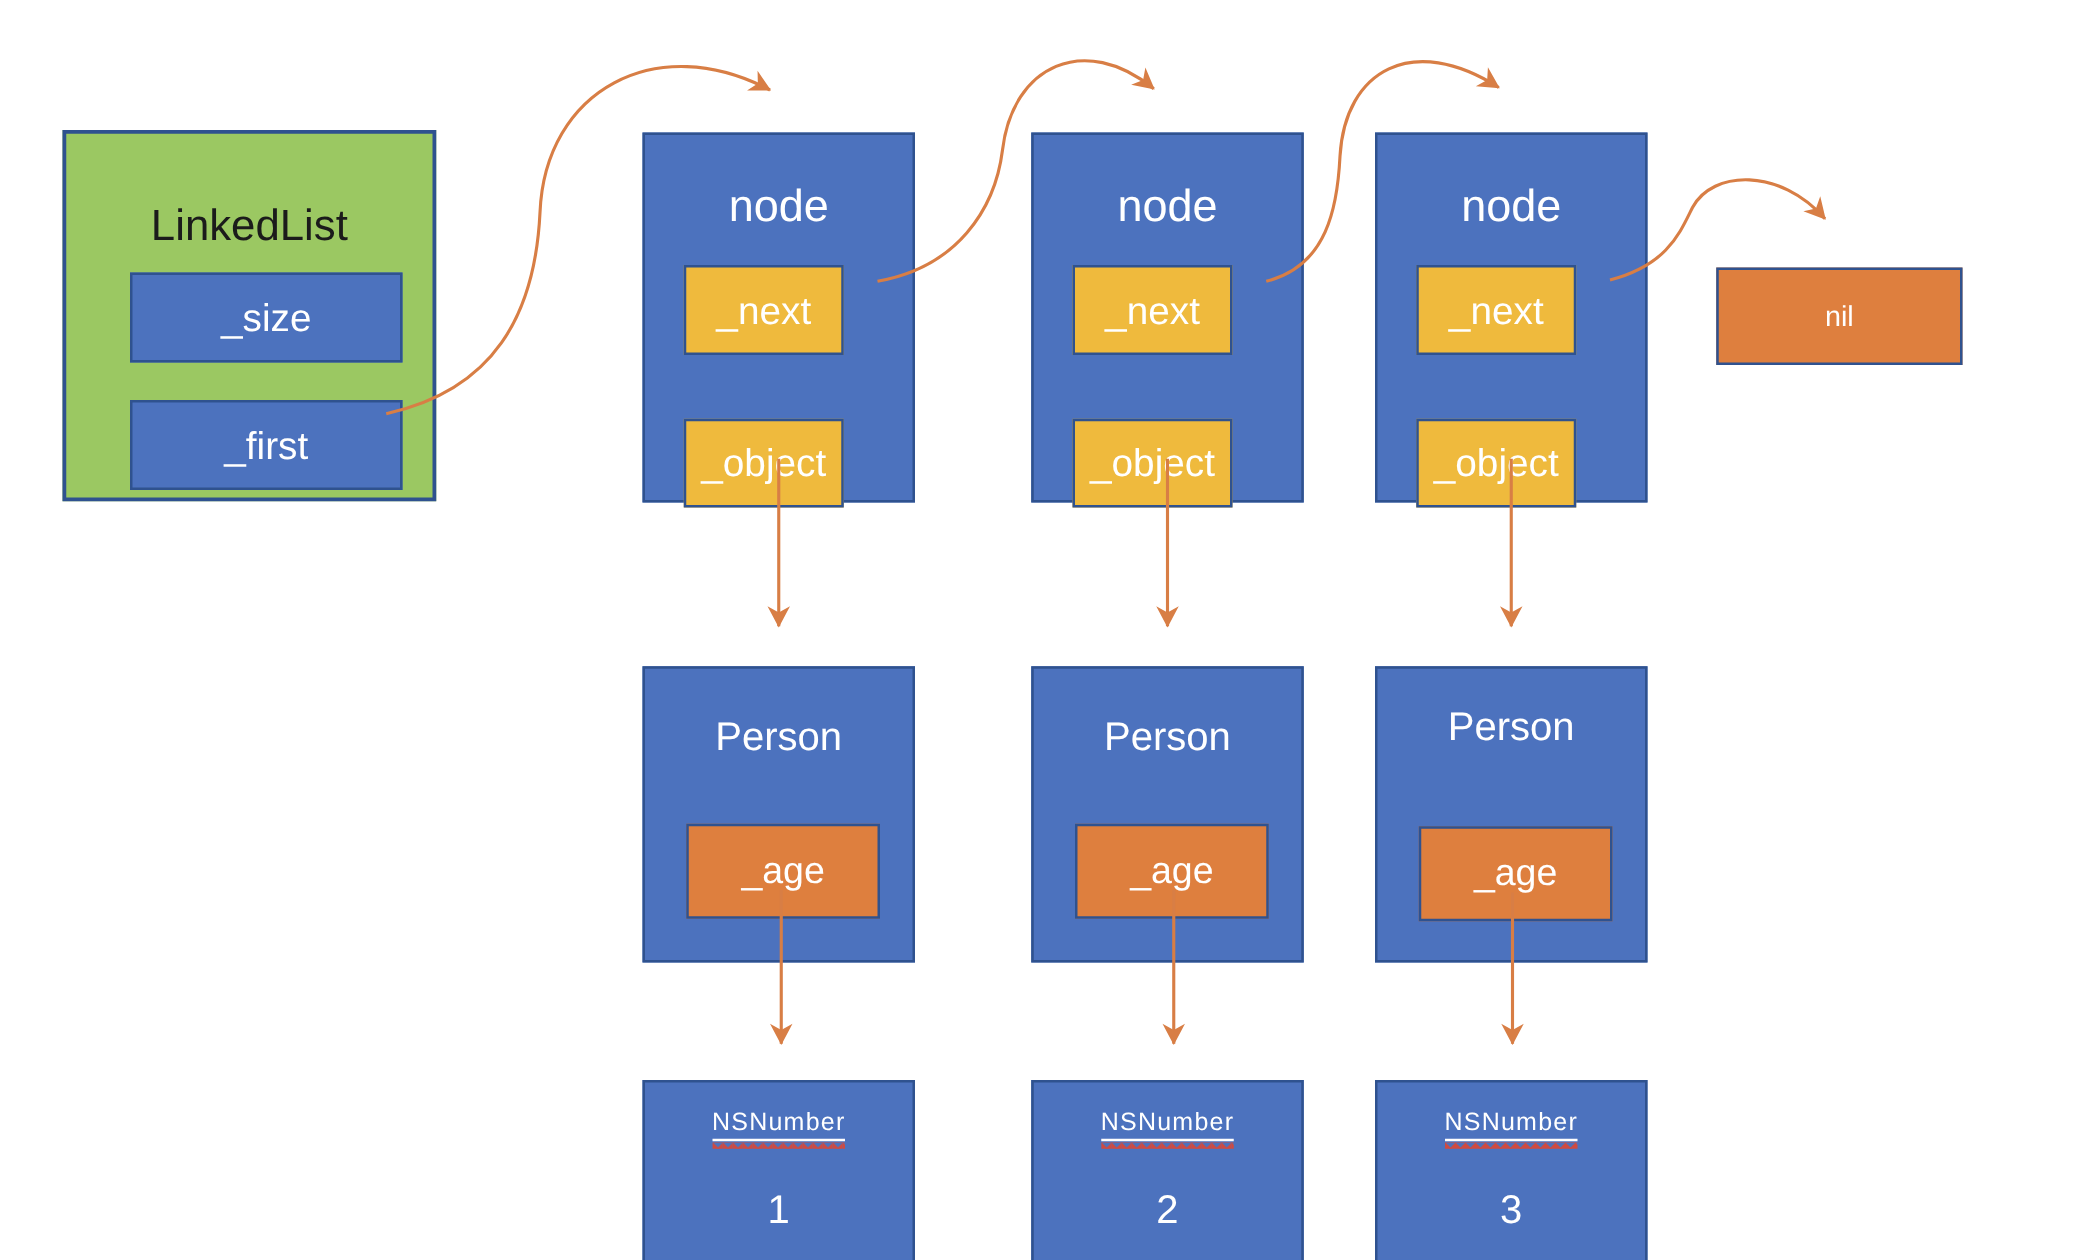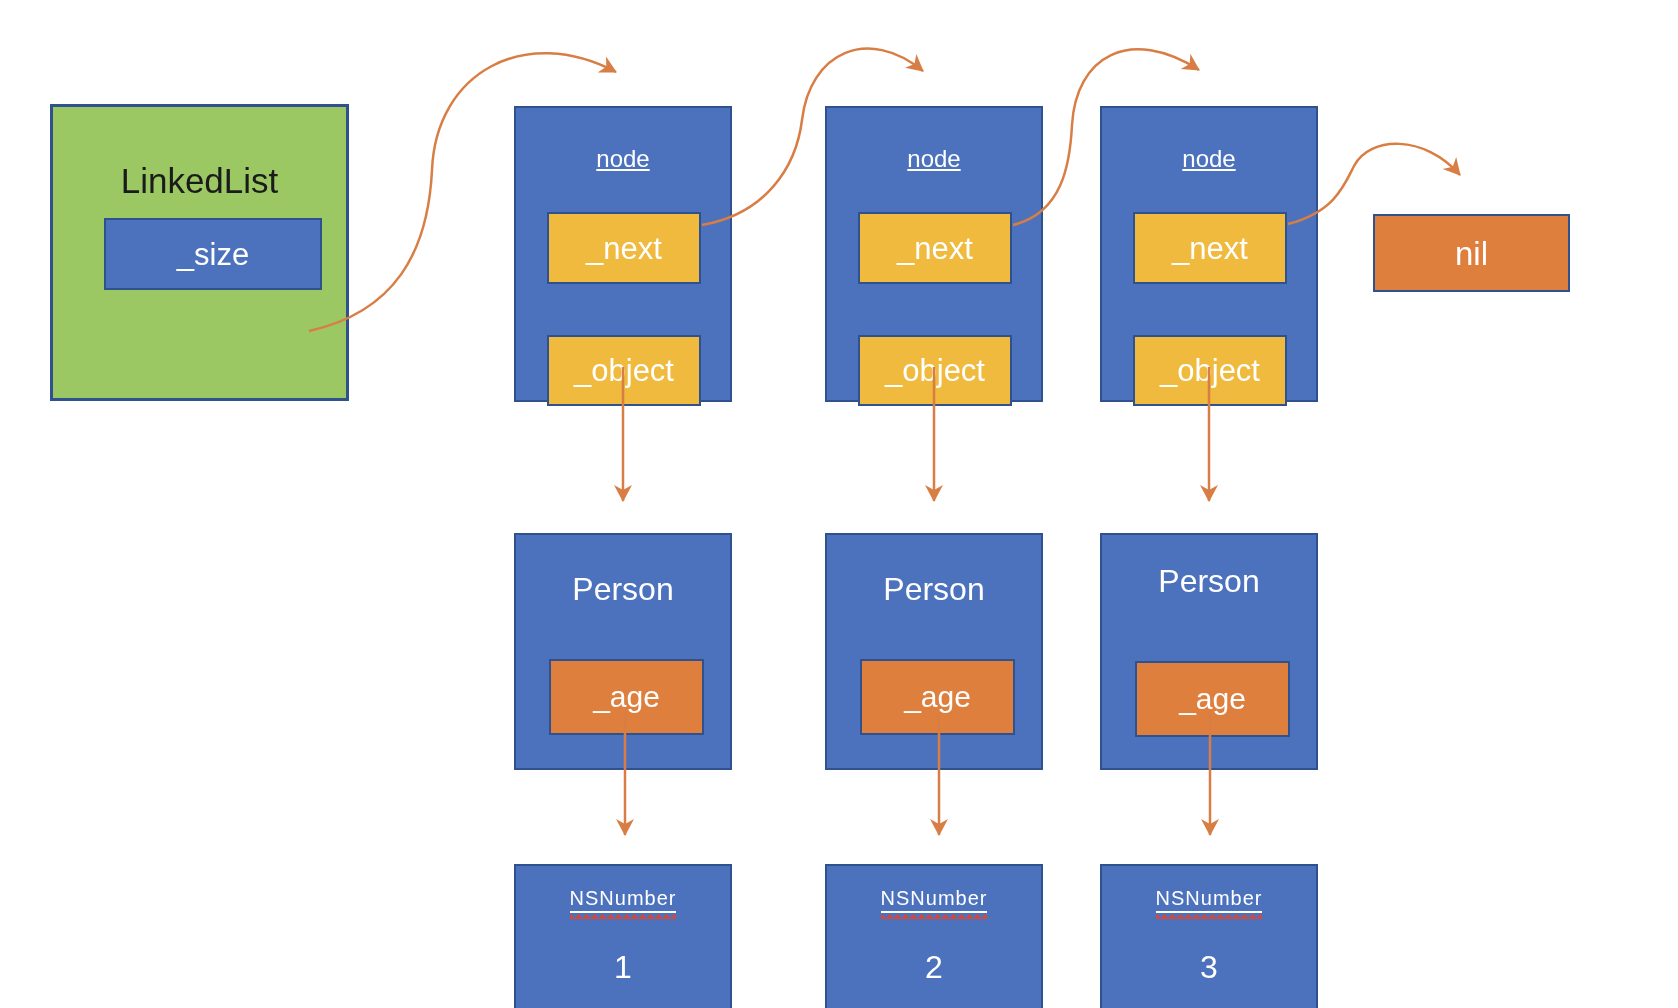--- a/index.html
+++ b/index.html
@@ -27,30 +27,30 @@
   
   .linkedlist-box{left:50px; top:82px; width:299px; height:297px; background:var(--green); border-width:3px;}
   .linkedlist-box .box-title{top:56px; font-size:35px; color:var(--title-text);}
   .linkedlist-box .field{left:51px; width:218px; height:72px; background:var(--blue); font-size:31px;}
   .linkedlist-box .field.f1{top:111px;}
   .linkedlist-box .field.f2{top:213px;}
 
   
   .col1{left:514px;} .col2{left:825px;} .col3{left:1100px;}
   .node-box{top:84px; width:218px; height:296px; background:var(--blue);}
-  .node-box .box-title{top:39px; font-size:24px;text-decoration:underline;}
-  .node-box .field{left:31px; width:154px; height:72px; background:var(--yellow); font-size:31px;}
+  .node-box .box-title{top:39px; font-size:36px;}
+  .node-box .field{left:31px; width:128px; height:72px; background:var(--yellow); font-size:31px;}
   .node-box .field.f1{top:104px;}
   .node-box .field.f2{top:227px; height:71px;}
 
   
   .nil-box{
     left:1373px; top:192px; width:197px; height:78px; background:var(--orange);
     display:flex; align-items:center; justify-content:center;
-    color:var(--box-text); font-size:33px; line-height:1;
+    color:var(--box-text); font-size:23px; line-height:1;
   }
 
   
   .person-box{top:511px; width:218px; height:237px; background:var(--blue);}
   .person-box .box-title{top:38px; font-size:32px;text-align:center;}
   .person-box .field{left:33px; top:124px; width:155px; height:76px; background:var(--orange); font-size:30px;}
   .person-box.col3 .box-title{top:30px;}
   .person-box.col3 .field{top:126px;}
 
   
@@ -95,20 +95,21 @@
     <path class="link" d="M934,367 L934,501" marker-end="url(#ah)"></path>
     <path class="link" d="M1209,367 L1209,501" marker-end="url(#ah)"></path>
     <path class="link" d="M625,712 L625,835" marker-end="url(#ah)"></path>
     <path class="link" d="M939,712 L939,835" marker-end="url(#ah)"></path>
     <path class="link" d="M1210,714 L1210,835" marker-end="url(#ah)"></path>
   </svg>
 
   <div class="box linkedlist-box">
     <div class="box-title">LinkedList</div>
     <div class="field f1">_size</div>
+    <div class="field f2">_first</div>
   </div>
 
   <div class="box node-box col1">
     <div class="box-title">node</div>
     <div class="field f1">_next</div>
     <div class="field f2">_object</div>
   </div>
 
   <div class="box node-box col2">
     <div class="box-title">node</div>

